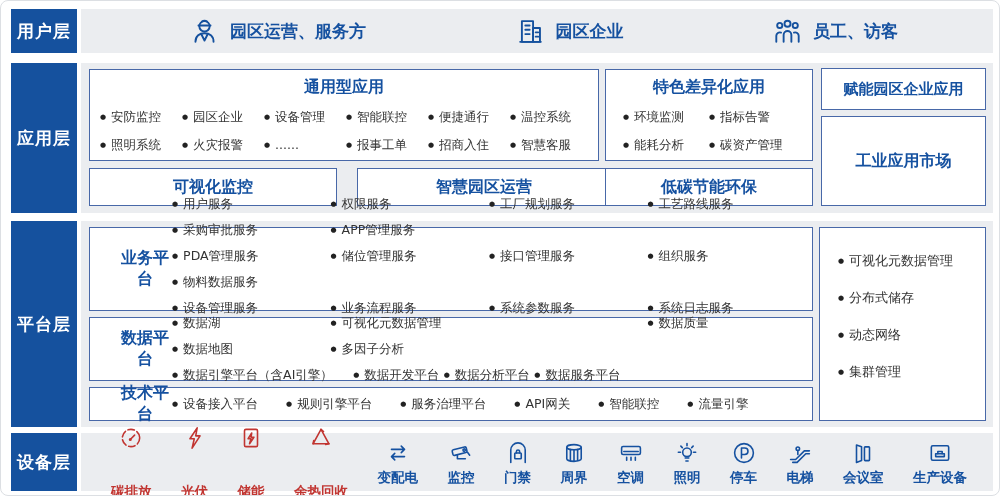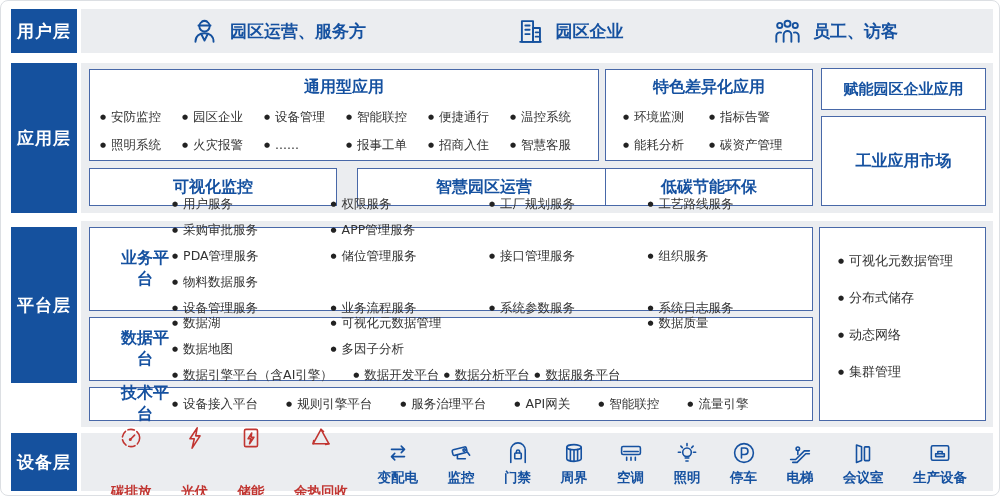--- a/index.html
+++ b/index.html
@@ -56,21 +56,21 @@
 
   svg.icon { fill: none; stroke: currentColor; stroke-width: 2.2; stroke-linecap: round; stroke-linejoin: round; }
 </style>
 </head>
 <body>
 
 <div class="stage">
 
   <div class="layer-label" style="top:8px;height:44px;">用户层</div>
   <div class="layer-label" style="top:62px;height:150px;">应用层</div>
-  <div class="layer-label" style="top:226px;height:156px;">平台层</div>
+  <div class="layer-label" style="top:220px;height:206px;">平台层</div>
   <div class="layer-label" style="top:432px;height:58px;">设备层</div>
 
   <div class="band user-band" style="top:8px;height:44px;">
     <div class="user-group">
       <svg class="icon" viewBox="0 0 36 36">
         <circle cx="18" cy="12" r="6"></circle>
           <path d="M11 11 h14 M15 6.5 a5 5 0 0 1 6 0"></path>
         <path d="M7.5 30 c0-7 4.8-10 10.5-10 s10.5 3 10.5 10"></path>
           <path d="M14.5 21.5 l3.5 7 3.5-7"></path>
       </svg>

